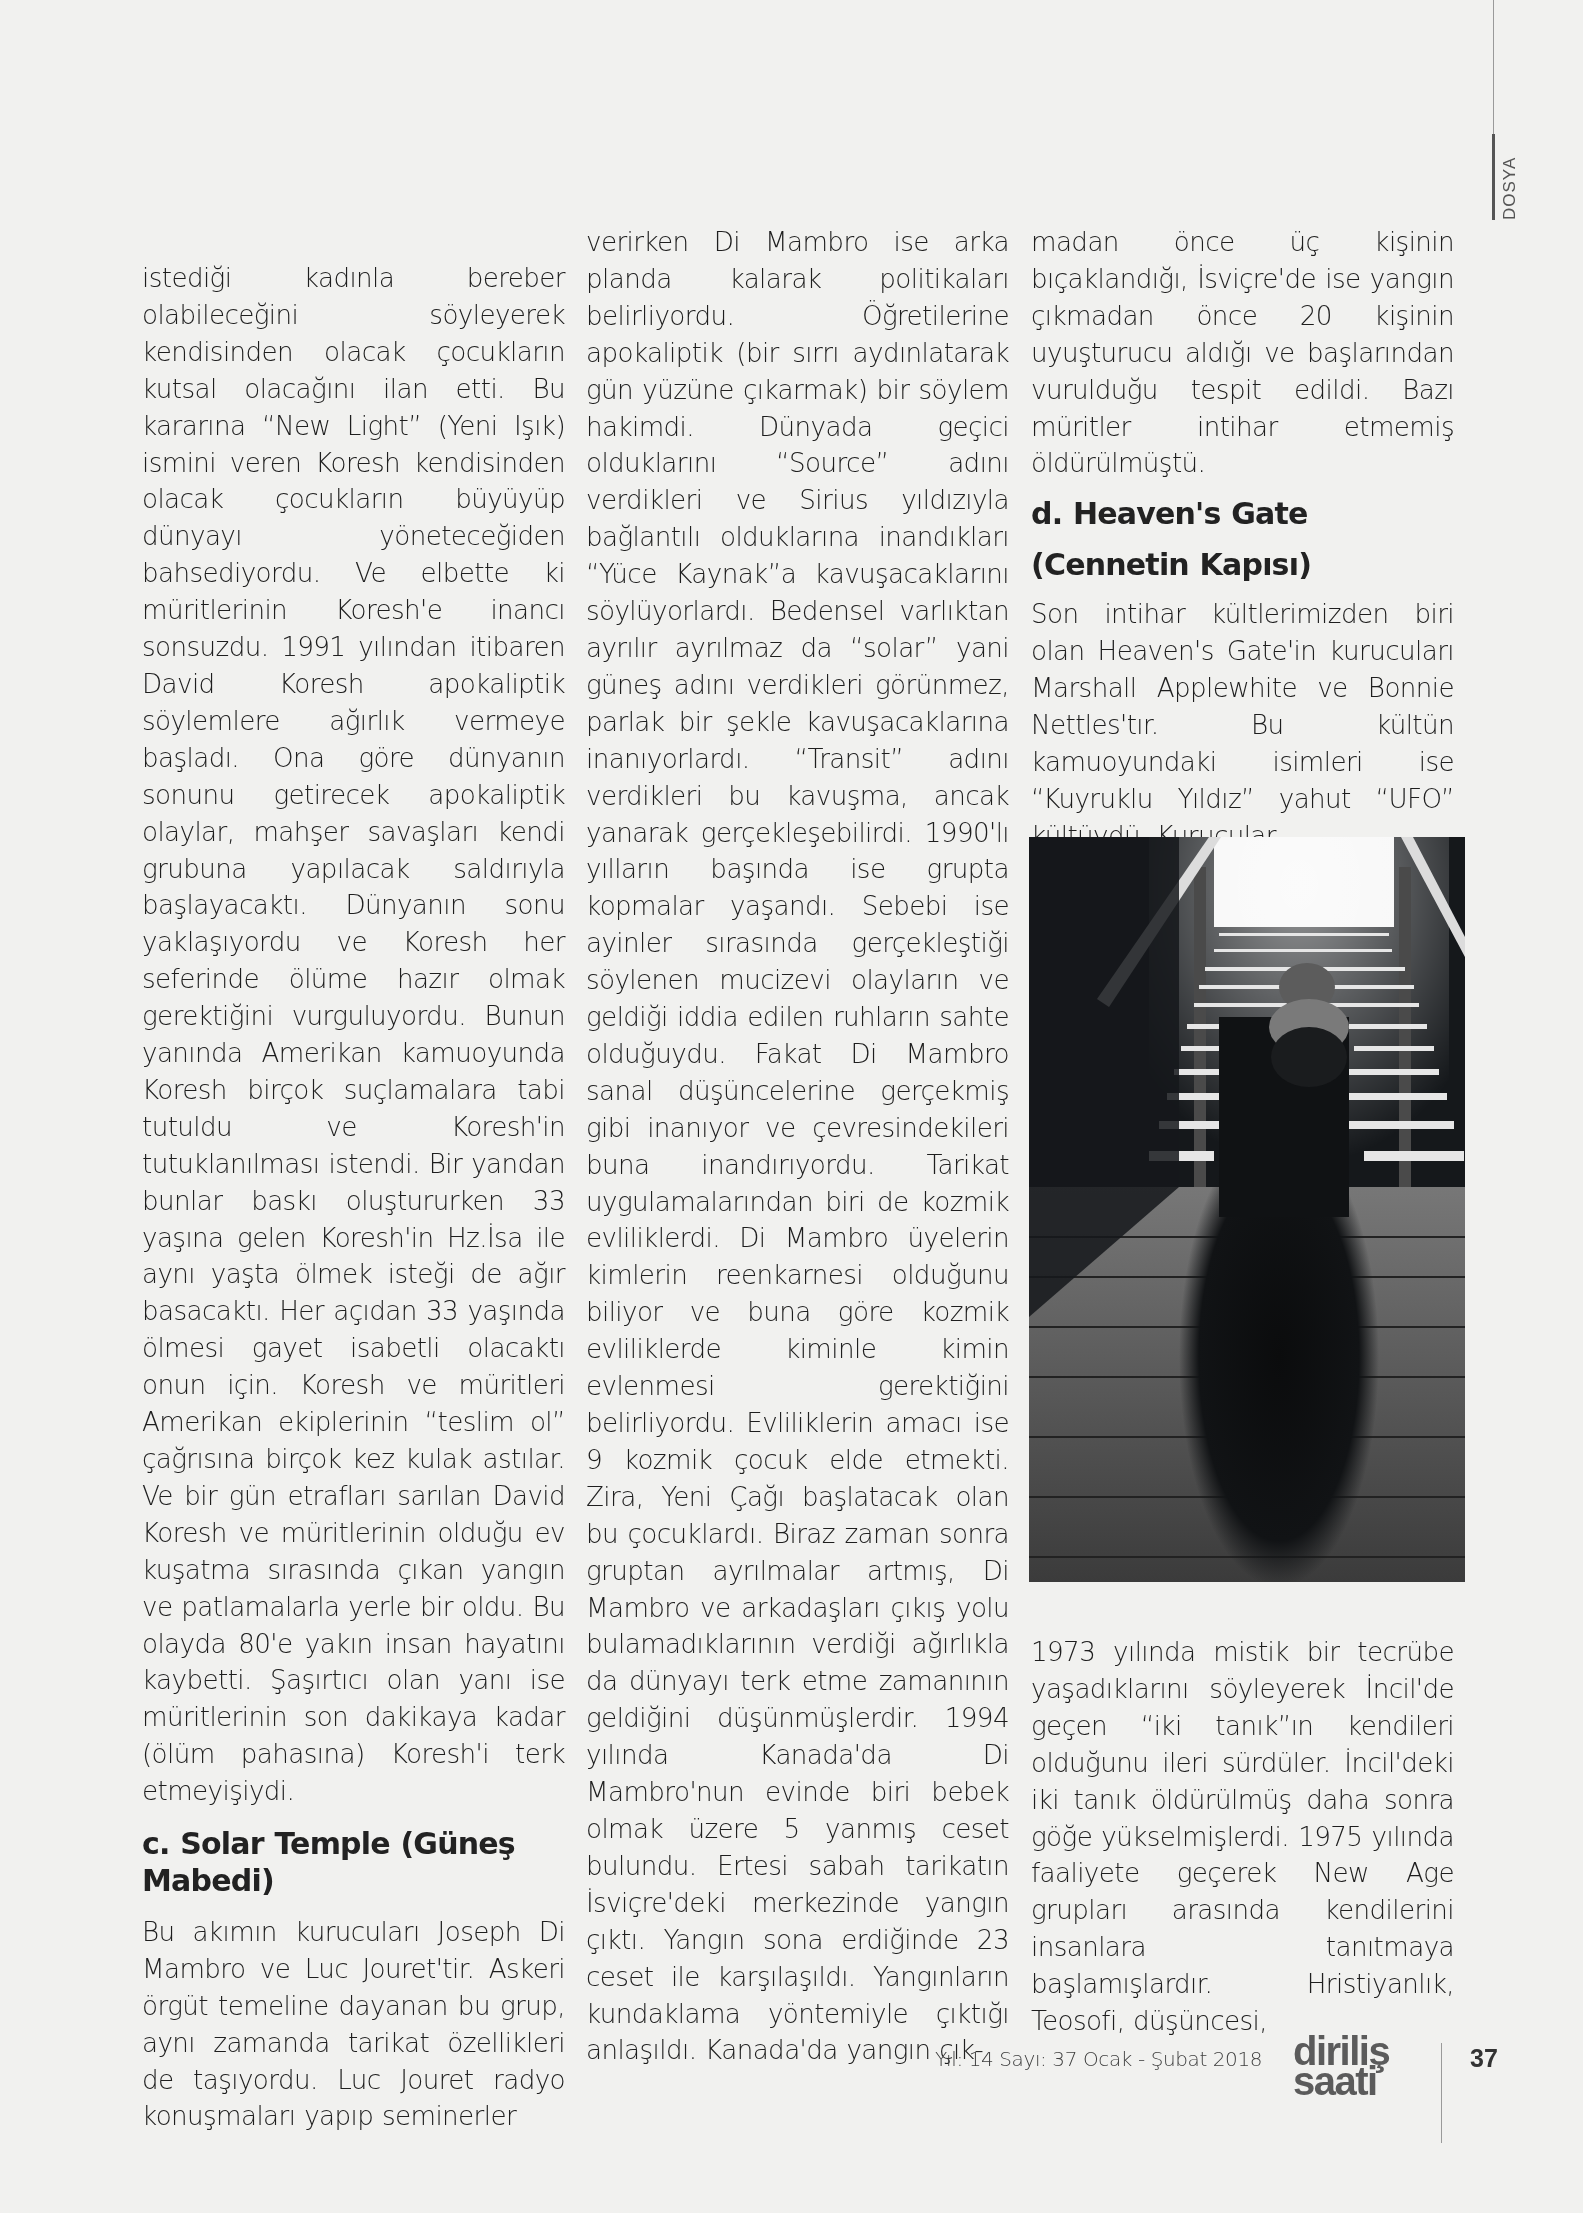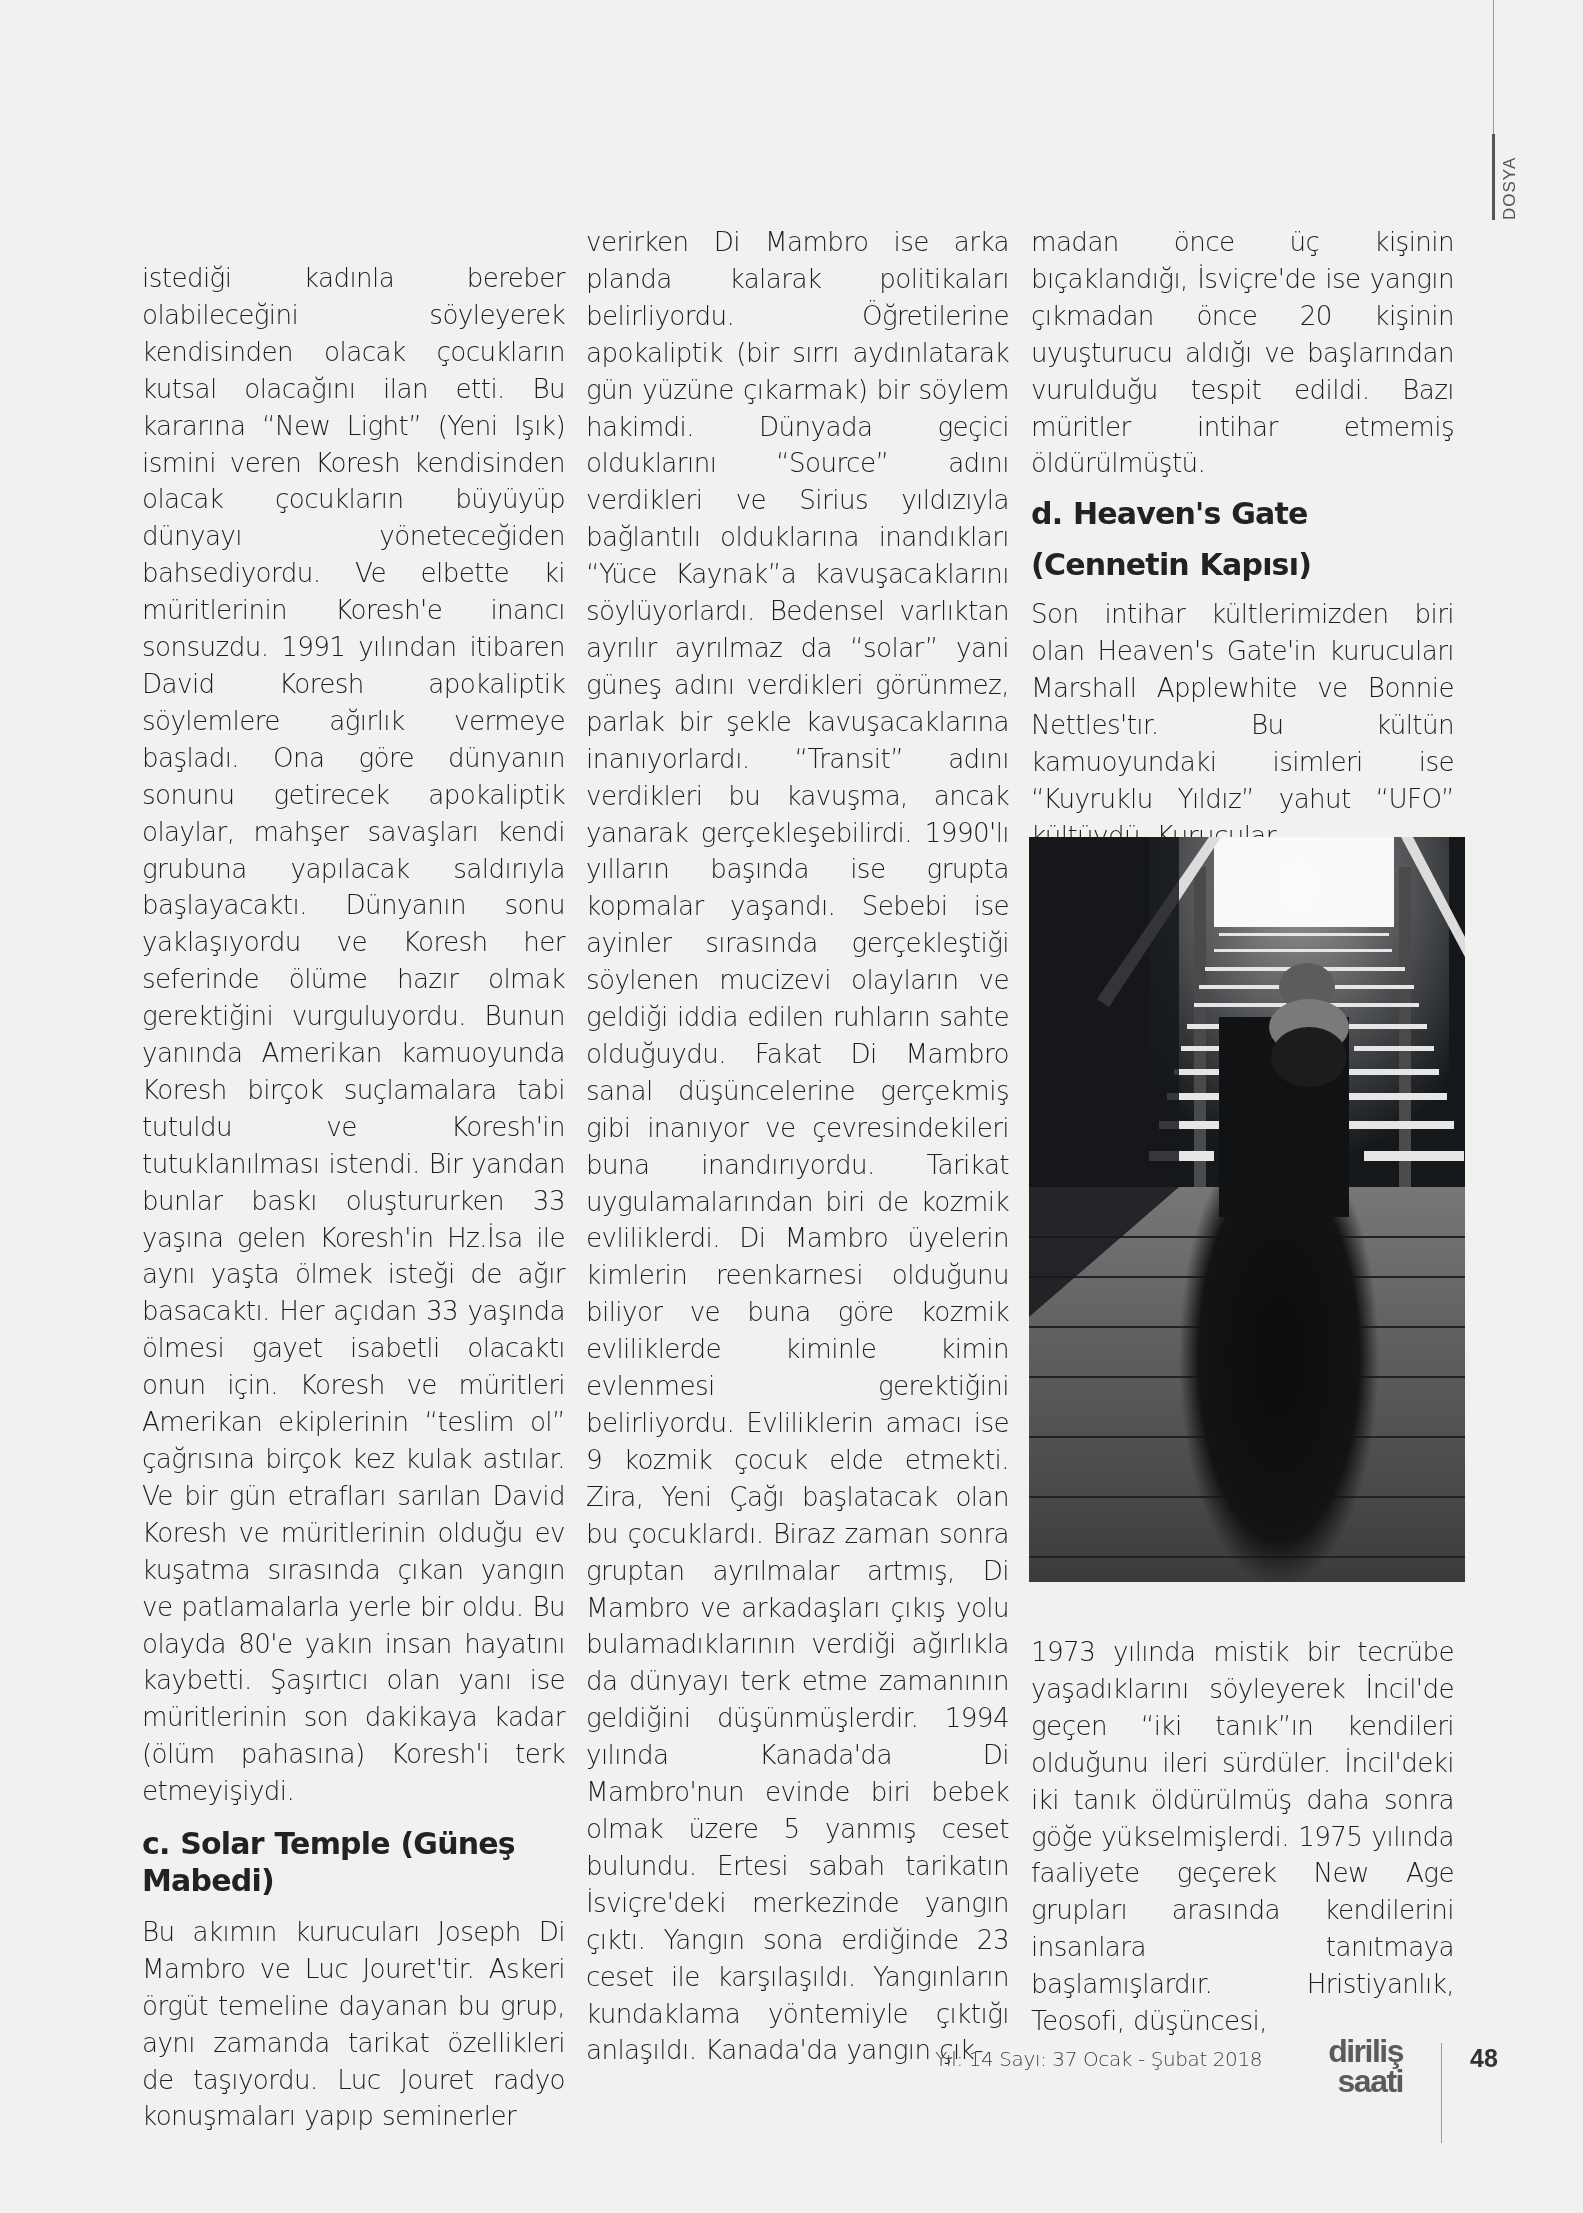--- a/index.html
+++ b/index.html
@@ -45,21 +45,21 @@
   }
 
   
   #issue {
     position: absolute; left: 935px; top: 2047px; font-size: 20px; color: #404040;
     letter-spacing: -0.4px; font-weight: 300;
   }
   #logo {
     position: absolute; left: 1293px; top: 2036px; width: 110px;
     font-family: "Liberation Sans", sans-serif; font-weight: bold; color: #5b5b5b;
-    font-size: 32px; line-height: 30px; letter-spacing: -1.5px; text-align: right;
+    font-size: 40px; line-height: 30px; letter-spacing: -1.5px; text-align: left;
   }
   #logo span { display: block; }
   #footer-rule {
     position: absolute; left: 1441px; top: 2043px; width: 1px; height: 100px; background: #9a9a9a;
   }
   #page-num {
     position: absolute; left: 1470px; top: 2044px; font-size: 25px; font-weight: bold; color: #333;
     font-family: "Liberation Sans", sans-serif;
   }
 </style>
@@ -160,13 +160,13 @@
 <div class="col" id="col3b" style="left:1031px;">
   <p>1973 yılında mistik bir tecrübe yaşadıklarını söyleyerek İncil'de geçen “iki tanık”ın kendileri olduğunu ileri sürdüler. İncil'deki iki tanık öldürülmüş daha sonra göğe yükselmişlerdi. 1975 yılında faaliyete geçerek New Age grupları arasında kendilerini insanlara tanıtmaya başlamışlardır. Hristiyanlık, Teosofi, düşüncesi,</p>
 </div>
 
 <div id="issue">Yıl: 14 Sayı: 37 Ocak - Şubat 2018</div>
 <div id="logo">
   <span>diriliş</span>
   <span>saati</span>
 </div>
 <div id="footer-rule"></div>
-<div id="page-num">48</div>
+<div id="page-num">37</div>
 
 </body></html>

